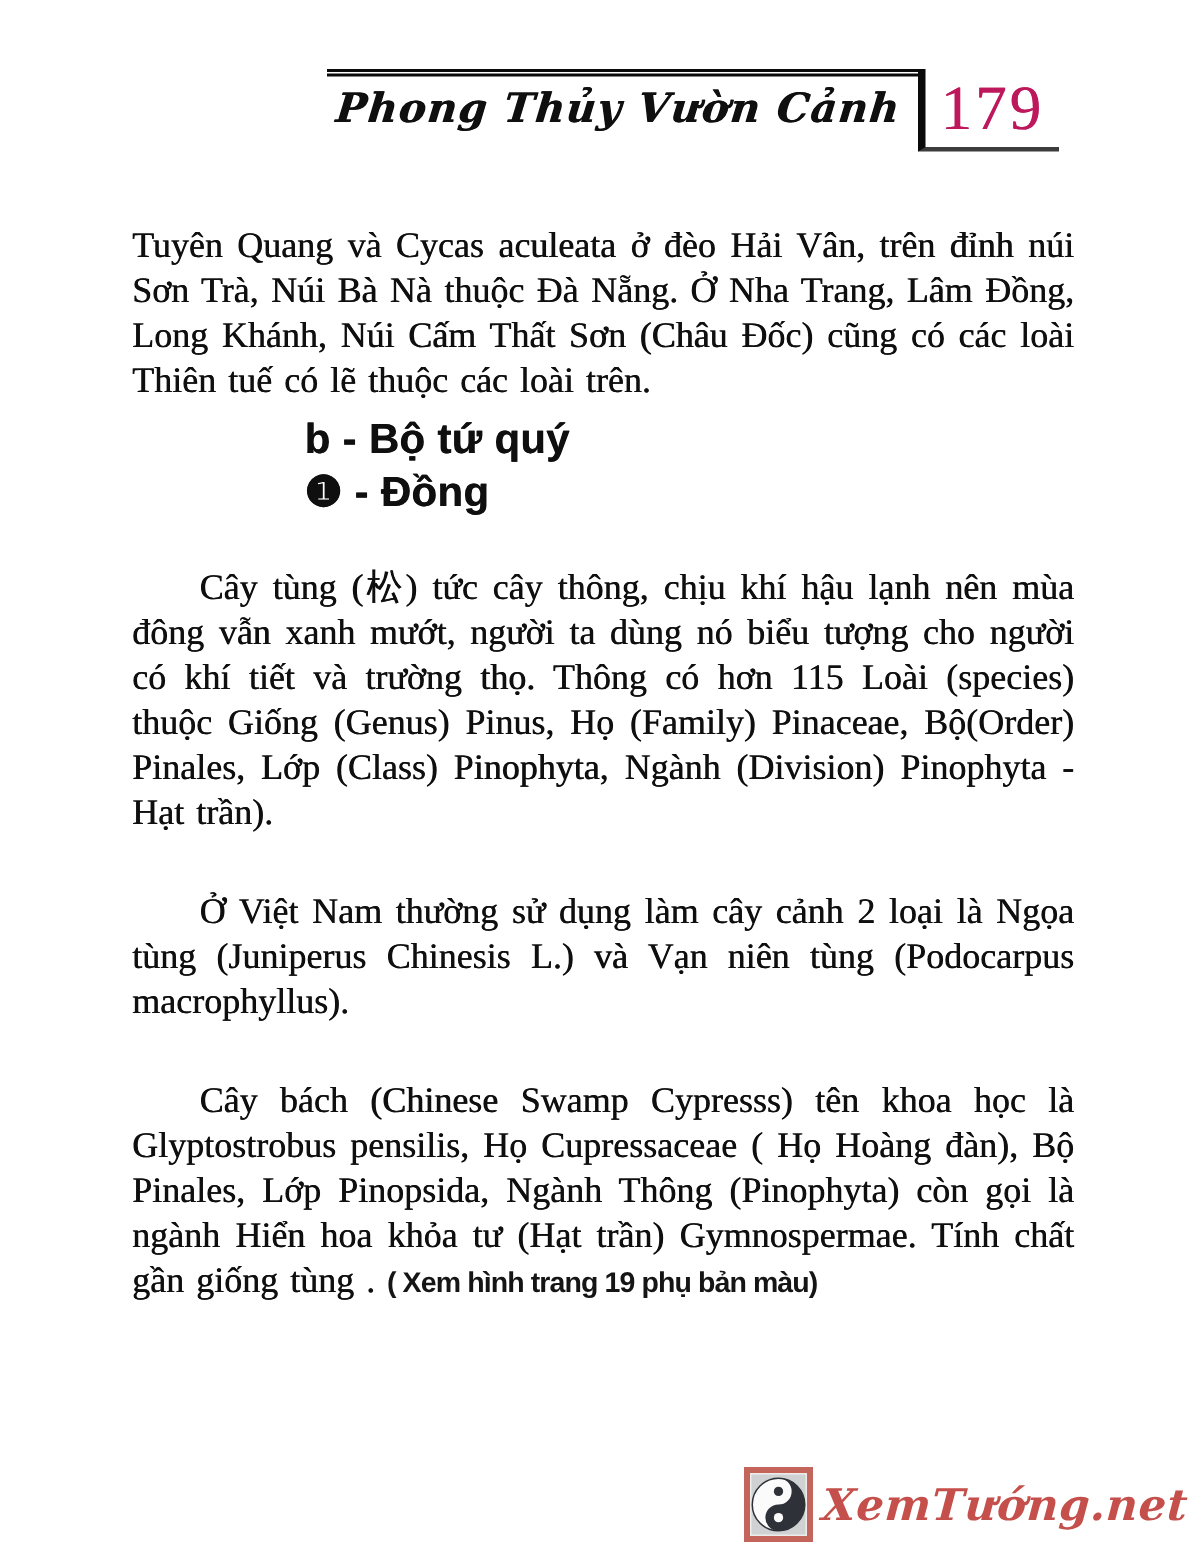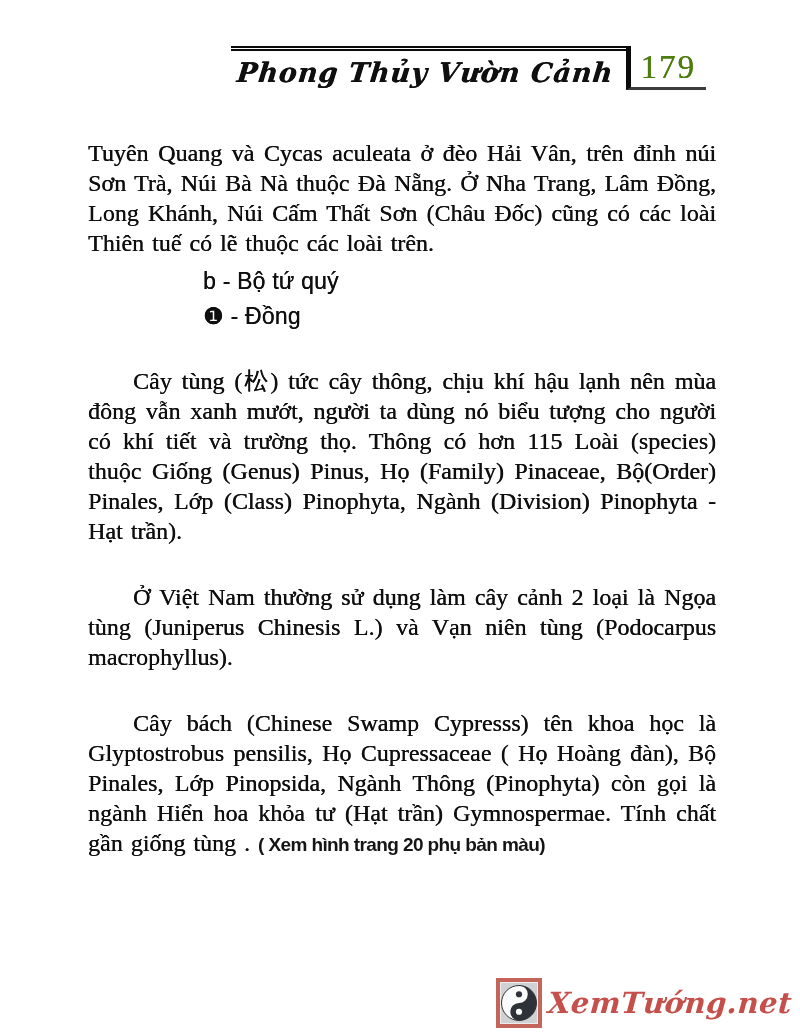--- a/index.html
+++ b/index.html
@@ -39,23 +39,23 @@
     white-space: nowrap;
   }
   .page-number-block {
     border-left: 5px solid #0a0a0a;
     border-bottom: 3px solid #3c3c3c;
     padding: 3px 10px 1px 10px;
     display: flex;
     align-items: center;
   }
   .page-number {
-    font-size: 33px;
+    font-size: 42px;
     letter-spacing: 2px;
-    color: #4d7c0f;
+    color: #be185d;
     text-shadow: 0.3px 0 0 currentColor;
     text-align: center;
   }
 
   
   main { padding: 12px 84px 0 88px; }
 
   p.body-para {
     font-size: 24px;
     line-height: 30px;
@@ -72,22 +72,22 @@
     font-size: 19px;
     font-weight: bold;
     letter-spacing: -0.6px;
     word-spacing: 0px;
     text-shadow: none;
     color: #151515;
   }
 
   h3.section-heading {
     font-family: "Liberation Sans", sans-serif;
-    font-weight: normal;
-    font-size: 23px;
+    font-weight: bold;
+    font-size: 28px;
     line-height: 27px;
     letter-spacing: 0.2px;
     margin: 10px 0 6px 115px;
     text-shadow: 0.3px 0 0 currentColor;
   }
   h3.heading-tung { margin-top: 8px; margin-bottom: 8px; }
 
   
   .watermark {
     position: absolute;
@@ -131,21 +131,21 @@
 
     <h3 class="section-heading">b - Bộ tứ quý</h3>
 
     <h3 class="section-heading heading-tung">❶ - Đồng</h3>
 
     <p class="body-para indent">Cây tùng (松) tức cây thông, chịu khí hậu lạnh nên mùa đông vẫn xanh mướt, người ta dùng nó biểu tượng cho người có khí tiết và trường thọ. Thông có hơn 115 Loài (species) thuộc Giống (Genus) Pinus, Họ (Family) Pinaceae, Bộ(Order) Pinales, Lớp (Class) Pinophyta, Ngành (Division) Pinophyta - Hạt trần).</p>
 
     <p class="body-para indent">Ở Việt Nam thường sử dụng làm cây cảnh 2 loại là Ngọa tùng (Juniperus Chinesis L.) và Vạn niên tùng (Podocarpus macrophyllus).</p>
 
     <p class="body-para indent">
-      <span>Cây bách (Chinese Swamp Cypresss) tên khoa học là Glyptostrobus pensilis, Họ Cupressaceae ( Họ Hoàng đàn), Bộ Pinales, Lớp Pinopsida, Ngành Thông (Pinophyta) còn gọi là ngành Hiển hoa khỏa tư (Hạt trần) Gymnospermae. Tính chất gần giống tùng . </span><span class="note">( Xem hình trang 20 phụ bản màu)</span>
+      <span>Cây bách (Chinese Swamp Cypresss) tên khoa học là Glyptostrobus pensilis, Họ Cupressaceae ( Họ Hoàng đàn), Bộ Pinales, Lớp Pinopsida, Ngành Thông (Pinophyta) còn gọi là ngành Hiển hoa khỏa tư (Hạt trần) Gymnospermae. Tính chất gần giống tùng . </span><span class="note">( Xem hình trang 19 phụ bản màu)</span>
     </p>
 
   </main>
 
   <div class="watermark">
     <span class="yinyang">
       <svg width="46" height="50" viewBox="0 0 46 50" xmlns="http://www.w3.org/2000/svg" aria-hidden="true">
         <rect x="0" y="0" width="46" height="50" fill="#c4655c"></rect>
         <rect x="4" y="4" width="38" height="42" fill="#ececea"></rect>
         <rect x="5" y="5" width="36" height="40" fill="#9aa0a8" opacity="0.35"></rect>

